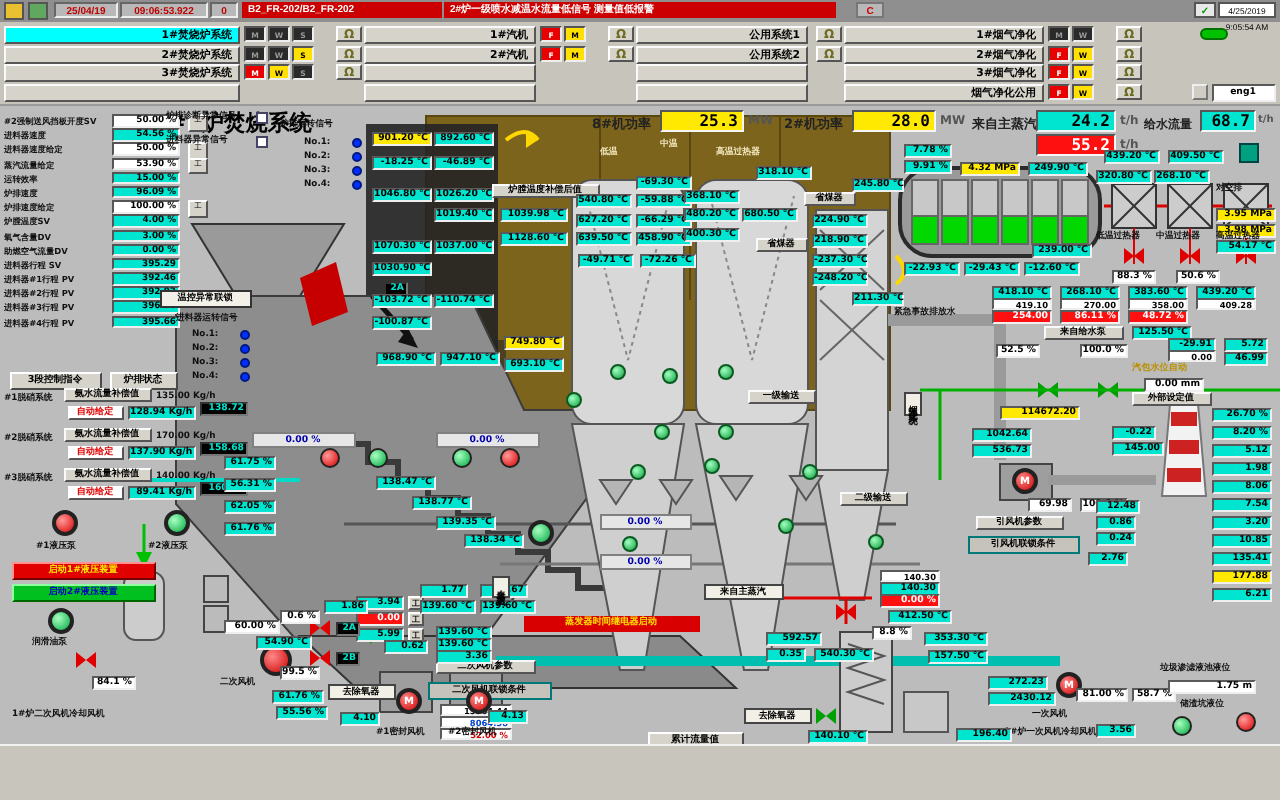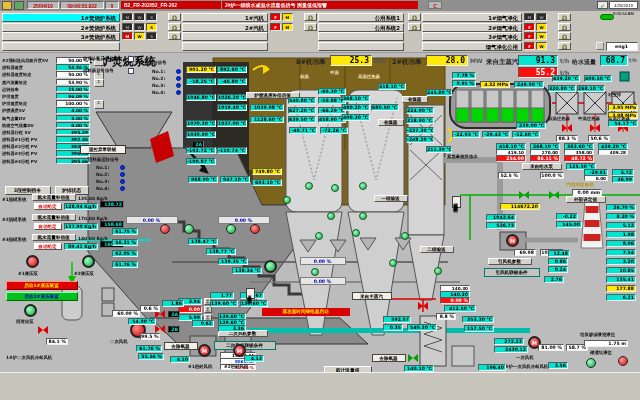--- a/index.html
+++ b/index.html
@@ -251,21 +251,21 @@
 <span class="tb-el t-date" style="left:609px;width:29px">4/25/2019 9:05:54 AM</span>
 
 <span class="hd hd-title" style="left:84px;top:54px">#1炉焚烧系统</span>
 <span class="hd hd-lab" style="left:296px;top:58px">8#机功率</span>
 <span class="hd hd-box hb-y" style="left:330px;top:55px;width:42px">25.3</span>
 <span class="hd hd-unit" style="left:374px;top:57px">MW</span>
 <span class="hd hd-lab" style="left:392px;top:58px">2#机功率</span>
 <span class="hd hd-box hb-y" style="left:426px;top:55px;width:42px">28.0</span>
 <span class="hd hd-unit" style="left:470px;top:57px">MW</span>
 <span class="hd hd-lab" style="left:486px;top:58px">来自主蒸汽</span>
-<span class="hd hd-box hb-c" style="left:518px;top:55px;width:40px">91.3</span>
+<span class="hd hd-box hb-c" style="left:518px;top:55px;width:40px">24.2</span>
 <span class="hd hd-unit" style="left:560px;top:57px">t/h</span>
 <span class="hd hd-box hb-r" style="left:518px;top:67px;width:40px">55.2</span>
 <span class="hd hd-unit" style="left:560px;top:69px">t/h</span>
 <span class="hd hd-lab" style="left:572px;top:58px;font-size:6px">给水流量</span>
 <span class="hd hd-box hb-c" style="left:600px;top:55px;width:28px">68.7</span>
 <span class="hd hd-unit" style="left:629px;top:57px;font-size:5px">t/h</span>
 
 <div class="left-panel">
 
     <div class="prow ed">

